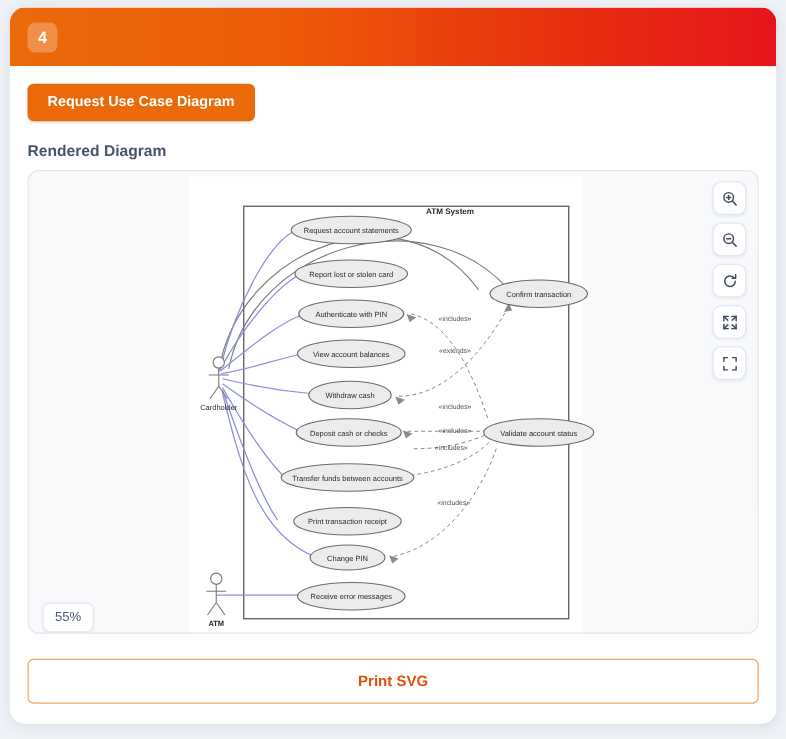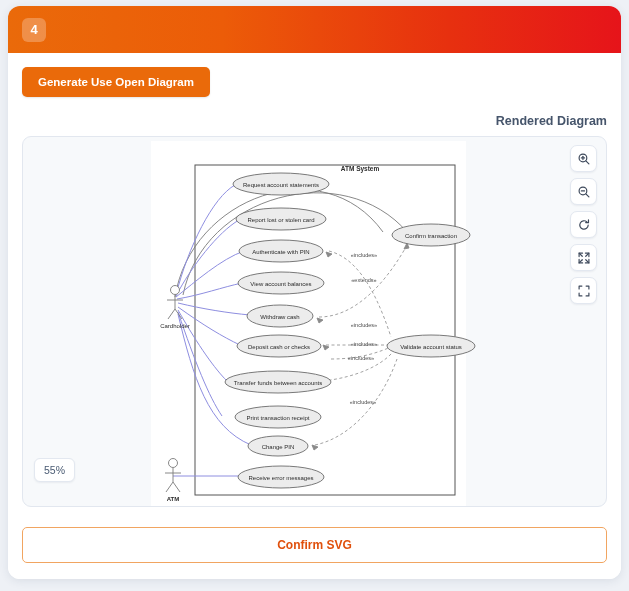--- a/index.html
+++ b/index.html
@@ -77,21 +77,20 @@
     cursor: pointer;
     box-shadow: 0 1px 2px rgba(0,0,0,0.10);
   }
 
   .section-label {
     margin-top: 17px;
     margin-bottom: 8px;
     color: #46556b;
     font-size: 12.5px;
     font-weight: bold;
-    text-align: right;
   }
 
   
   .diagram-viewport {
     position: relative;
     flex: 0 0 371px;
     height: 371px;
     background: #f7f9fb;
     border: 1px solid #e2e7ef;
     border-radius: 9px;
@@ -123,21 +122,21 @@
     align-items: center;
     justify-content: center;
     cursor: pointer;
     box-shadow: 0 1px 2px rgba(40,60,90,0.07);
     padding: 0;
   }
   .zoom-btn svg { display: block; }
 
   .zoom-level {
     position: absolute;
-    left: 11px; bottom: 24px;
+    left: 11px; bottom: 0;
     background: #ffffff;
     border: 1px solid #e3e8f0;
     border-radius: 6px;
     padding: 5px 9px;
     font-size: 10.5px;
     color: #4a5b73;
     box-shadow: 0 1px 2px rgba(40,60,90,0.07);
     z-index: 5;
     margin-top: 32px;
   }
@@ -167,21 +166,21 @@
 <body>
 
 <div class="app-card">
 
   <div class="panel-header">
     <div class="step-badge">4</div>
   </div>
 
   <div class="panel-body">
 
-    <button class="generate-btn">Generate Use Open Diagram</button>
+    <button class="generate-btn">Request Use Case Diagram</button>
 
     <div class="section-label">Rendered Diagram</div>
 
     <div class="diagram-viewport">
 
       <div class="diagram-canvas">
         <svg width="585" height="371" viewBox="0 0 585 371" xmlns="http://www.w3.org/2000/svg">
 
           <rect x="128" y="4" width="315" height="365" fill="#ffffff"></rect>
 
@@ -345,16 +344,16 @@
               <polyline points="7,17 3,17 3,13"></polyline>
           </svg>
         </button>
       </div>
 
       <div class="zoom-level">55%</div>
     </div>
   </div>
 
   <div class="footer-actions">
-    <button class="outline-btn">Confirm SVG</button>
+    <button class="outline-btn">Print SVG</button>
   </div>
 
 </div>
 
 </body></html>

